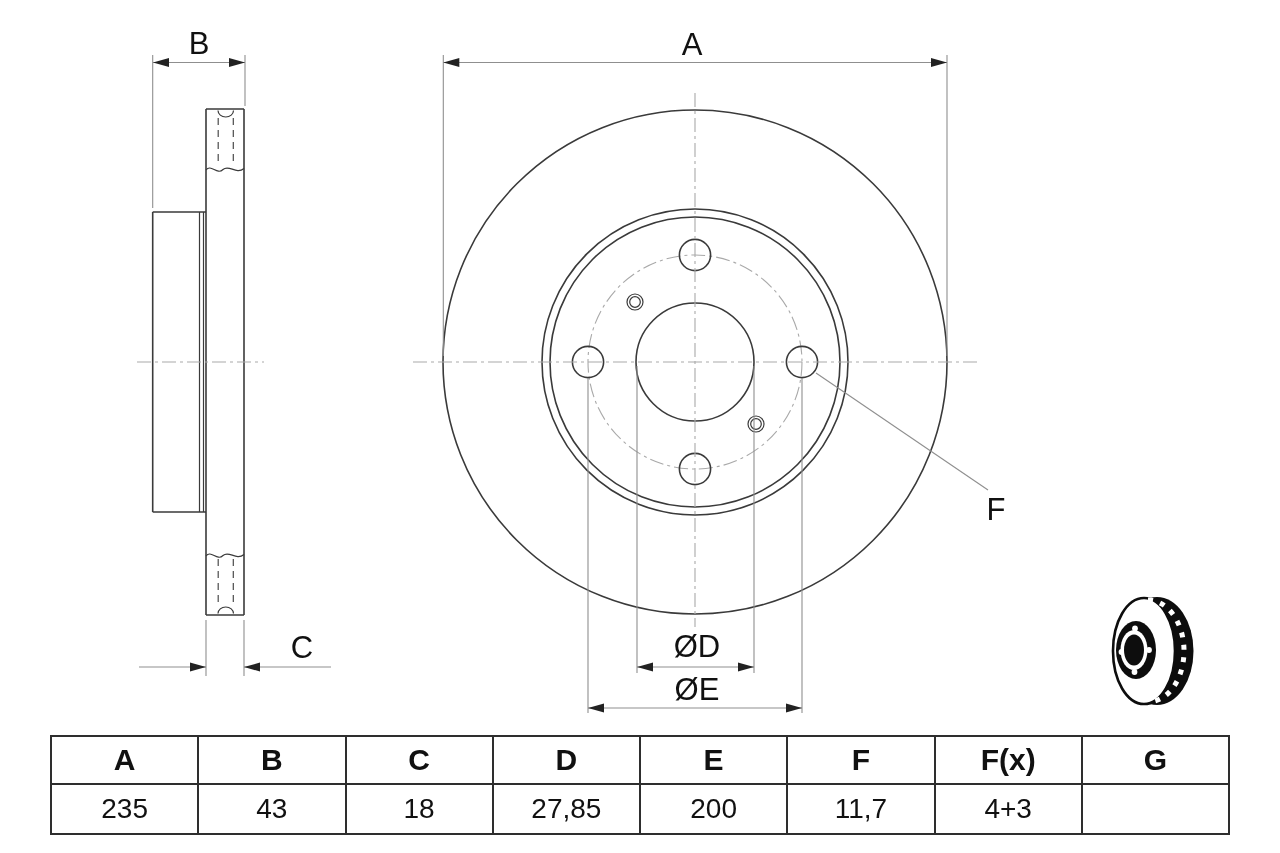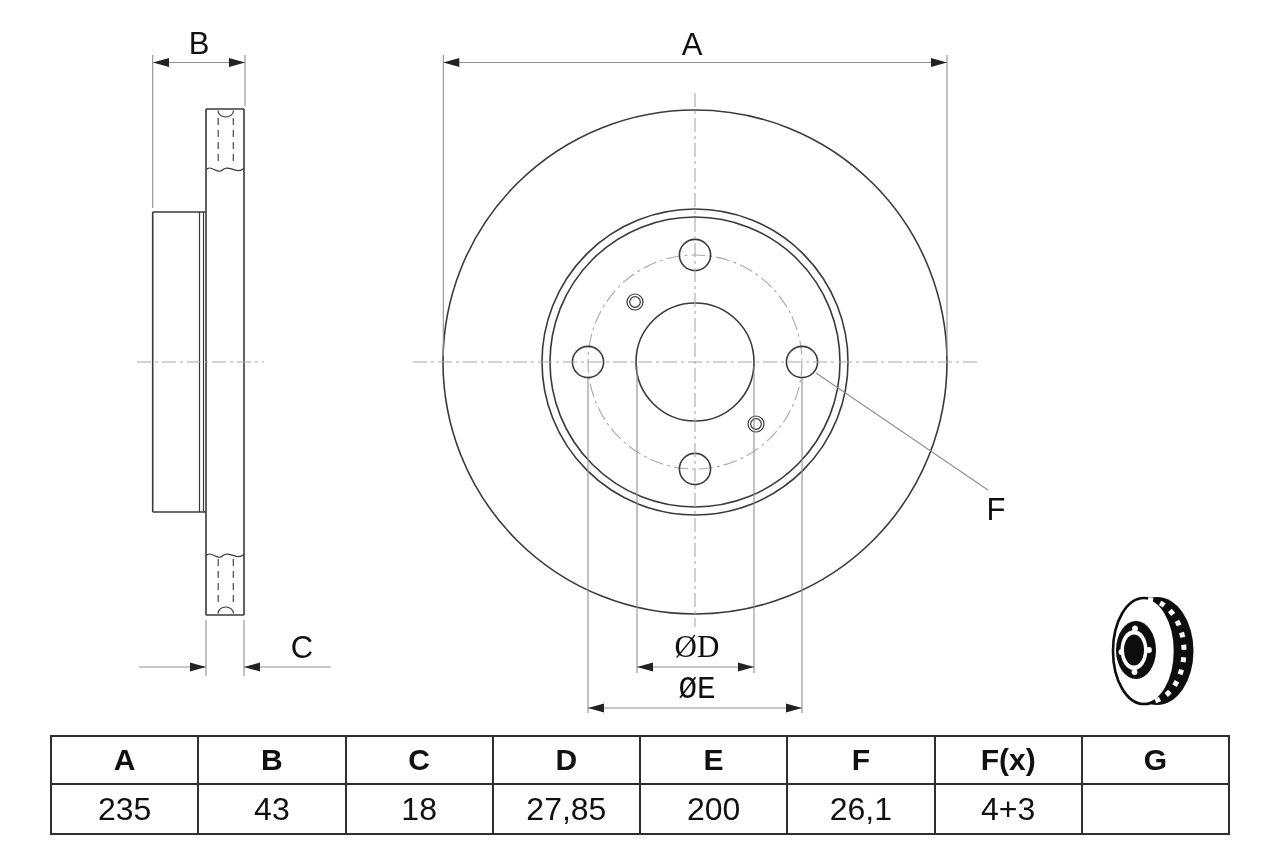--- a/index.html
+++ b/index.html
@@ -26,21 +26,21 @@
   }
   #dim-table{
     position:absolute;left:50px;top:735px;width:1180px;height:96px;
     border-collapse:collapse;table-layout:fixed;
   }
   #dim-table th,#dim-table td{
     border:2px solid #2e2e2e;text-align:center;vertical-align:middle;
     color:var(--text,#111111);padding:0;overflow:hidden;
   }
   #dim-table th{font-size:30px;font-weight:bold;height:46px;}
-  #dim-table td{font-size:32px;font-weight:normal;height:48px;}
+  #dim-table td{font-size:28px;font-weight:normal;height:48px;}
 </style>
 </head>
 <body>
 
 <div id="canvas">
 
   <svg id="drawing-svg" width="1280" height="853" viewBox="0 0 1280 853">
 
     <g>
 
@@ -138,41 +138,41 @@
       <circle cx="1149" cy="650" r="2.9" fill="#ffffff"></circle>
       <ellipse cx="1134" cy="650" rx="13.5" ry="20" fill="#ffffff"></ellipse>
       <ellipse class="icon-blk" cx="1134" cy="650" rx="10" ry="15.5"></ellipse>
     </g>
   </svg>
 
   <div class="dim-label" style="left:692px;top:44px;">A</div>
   <div class="dim-label" style="left:199px;top:43px;">B</div>
   <div class="dim-label" style="left:302px;top:647px;">C</div>
   <div class="dim-label" style="left:996px;top:509px;">F</div>
-  <div class="dim-label" style="left:697px;top:646px;font-family:Liberation Serif, serif;">ØD</div>
-  <div class="dim-label" style="left:697px;top:689px;font-family:Liberation Mono, monospace;">ØE</div>
+  <div class="dim-label" style="left:697px;top:646px;">ØD</div>
+  <div class="dim-label" style="left:697px;top:689px;">ØE</div>
 
   <table id="dim-table">
     <tbody>
         <tr>
       <th>A</th>
       <th>B</th>
       <th>C</th>
       <th>D</th>
       <th>E</th>
       <th>F</th>
       <th>F(x)</th>
       <th>G</th>
     </tr>
     <tr>
       <td>235</td>
       <td>43</td>
       <td>18</td>
       <td>27,85</td>
       <td>200</td>
-      <td>26,1</td>
+      <td>11,7</td>
       <td>4+3</td>
       <td></td>
     </tr>
   </tbody>
     </table>
 
 </div>
 
 </body></html>

